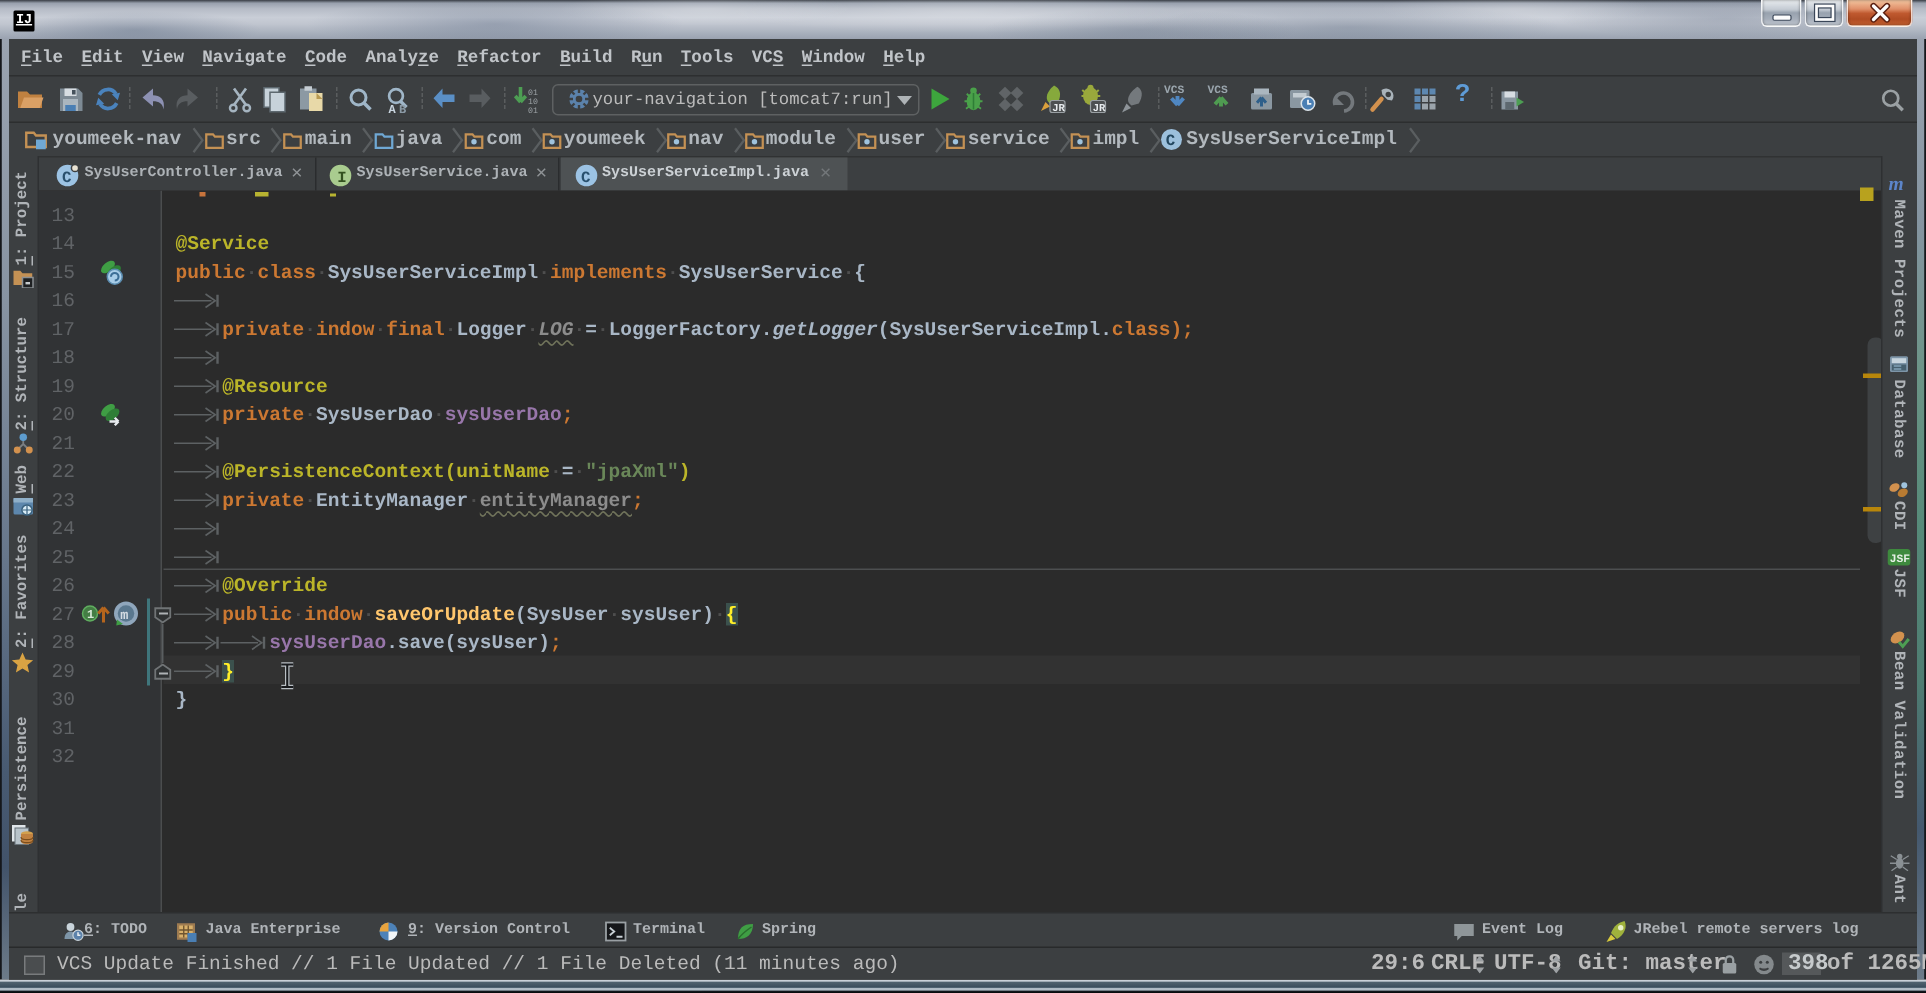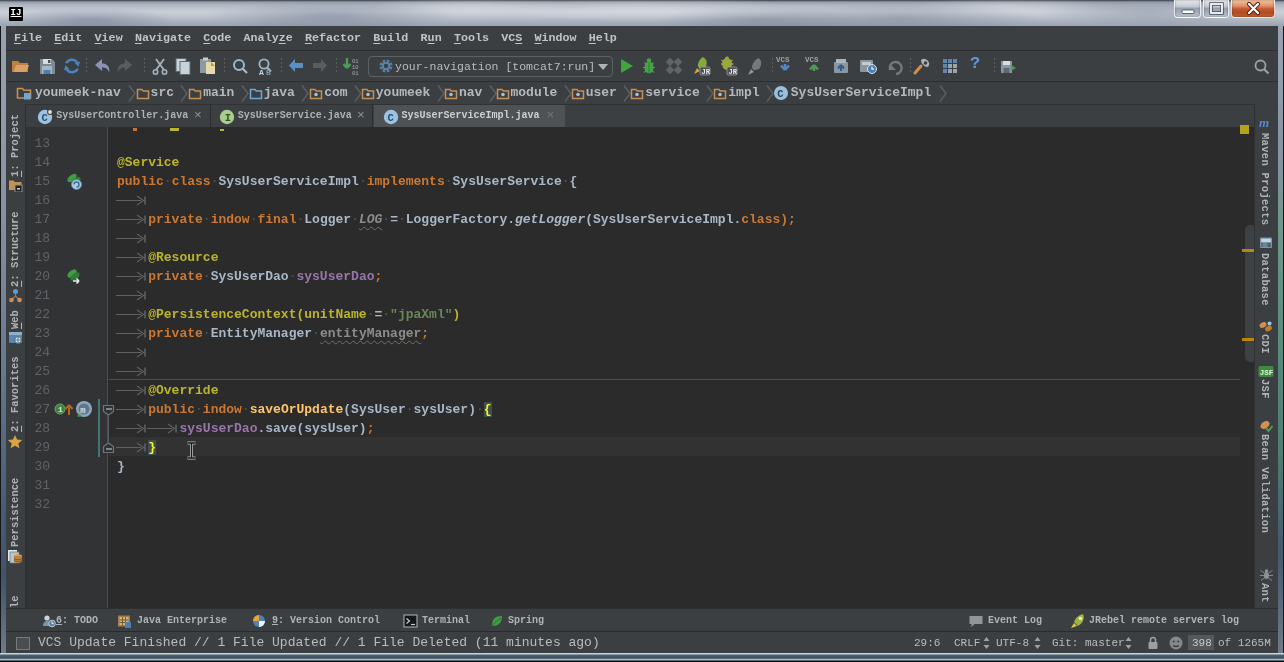--- a/index.html
+++ b/index.html
@@ -75,21 +75,21 @@
 .ta{position:absolute;}
 
 #sbthumb{left:1219px;top:98px;width:11px;height:137px;background:#3e4143;border-radius:5px;}
 .mark{position:absolute;left:1216px;width:12px;height:3px;background:#b8860b;}
 
 #bottombar{left:6px;top:608px;width:1272px;height:23px;background:#3c3f41;border-top:1px solid #2d2f30;}
 .bbl{position:absolute;top:614px;height:14px;line-height:14px;font-size:10px;font-weight:bold;color:#b0b4b8;white-space:pre;}
 .bbl u{text-decoration:underline;text-underline-offset:1px;}
 #statusbar{left:6px;top:631px;width:1272px;height:22px;background:#3c3f41;border-top:1px solid #282a2b;}
 .sbt{position:absolute;top:635px;height:15px;line-height:15px;font-size:13px;color:#bbbbbb;white-space:pre;}
-.sbr{position:absolute;top:636px;height:14px;line-height:14px;font-size:11px;color:#bbbbbb;white-space:pre;}
+.sbr{position:absolute;top:636px;height:14px;line-height:14px;font-size:15px;color:#bbbbbb;white-space:pre;font-weight:bold;}
 </style>
 </head>
 <body>
 <div id="stage">
 
 <div class="abs" id="titlebar">
       <div class="abs mottle"></div>
     </div>
 <div class="abs" id="borderL"></div>
 <div class="abs" id="borderR"></div>

